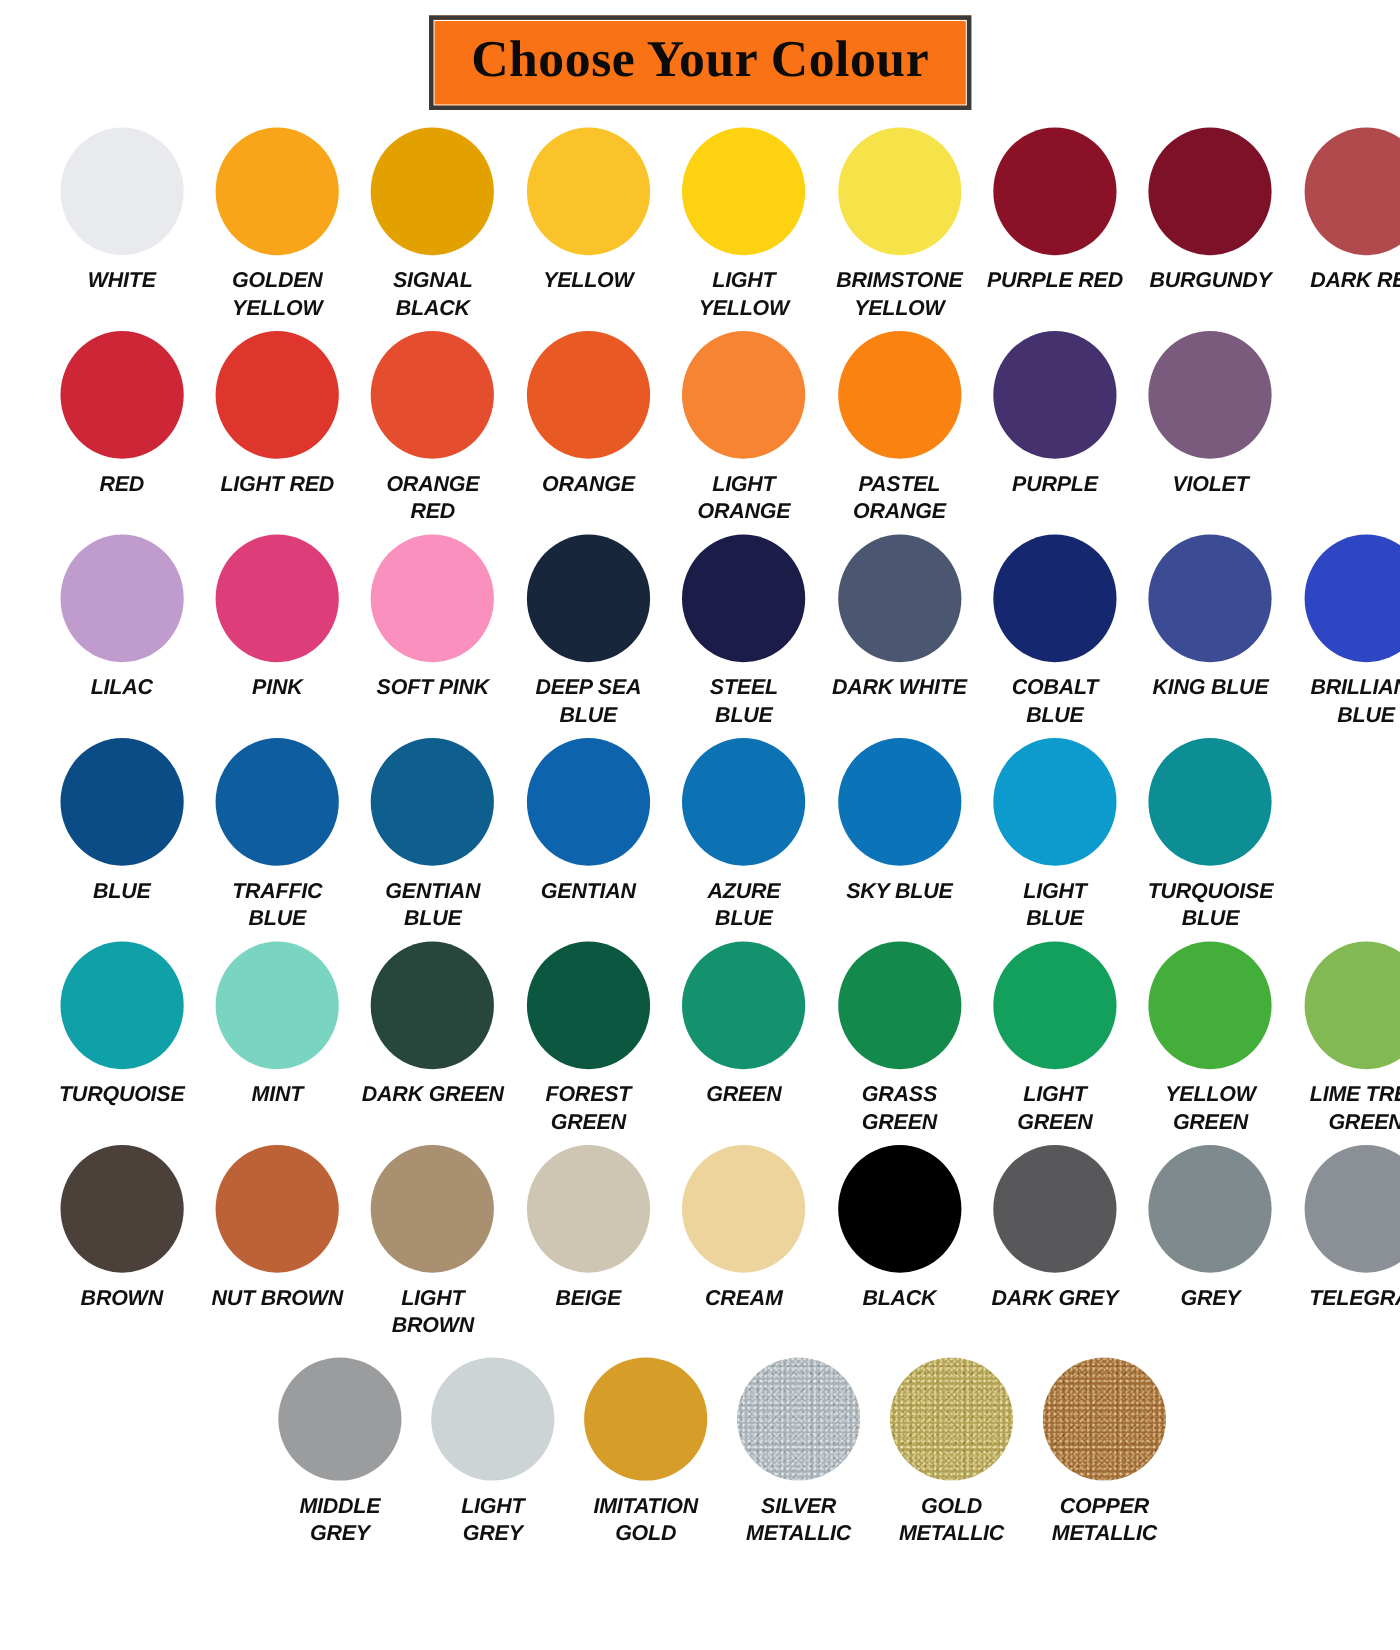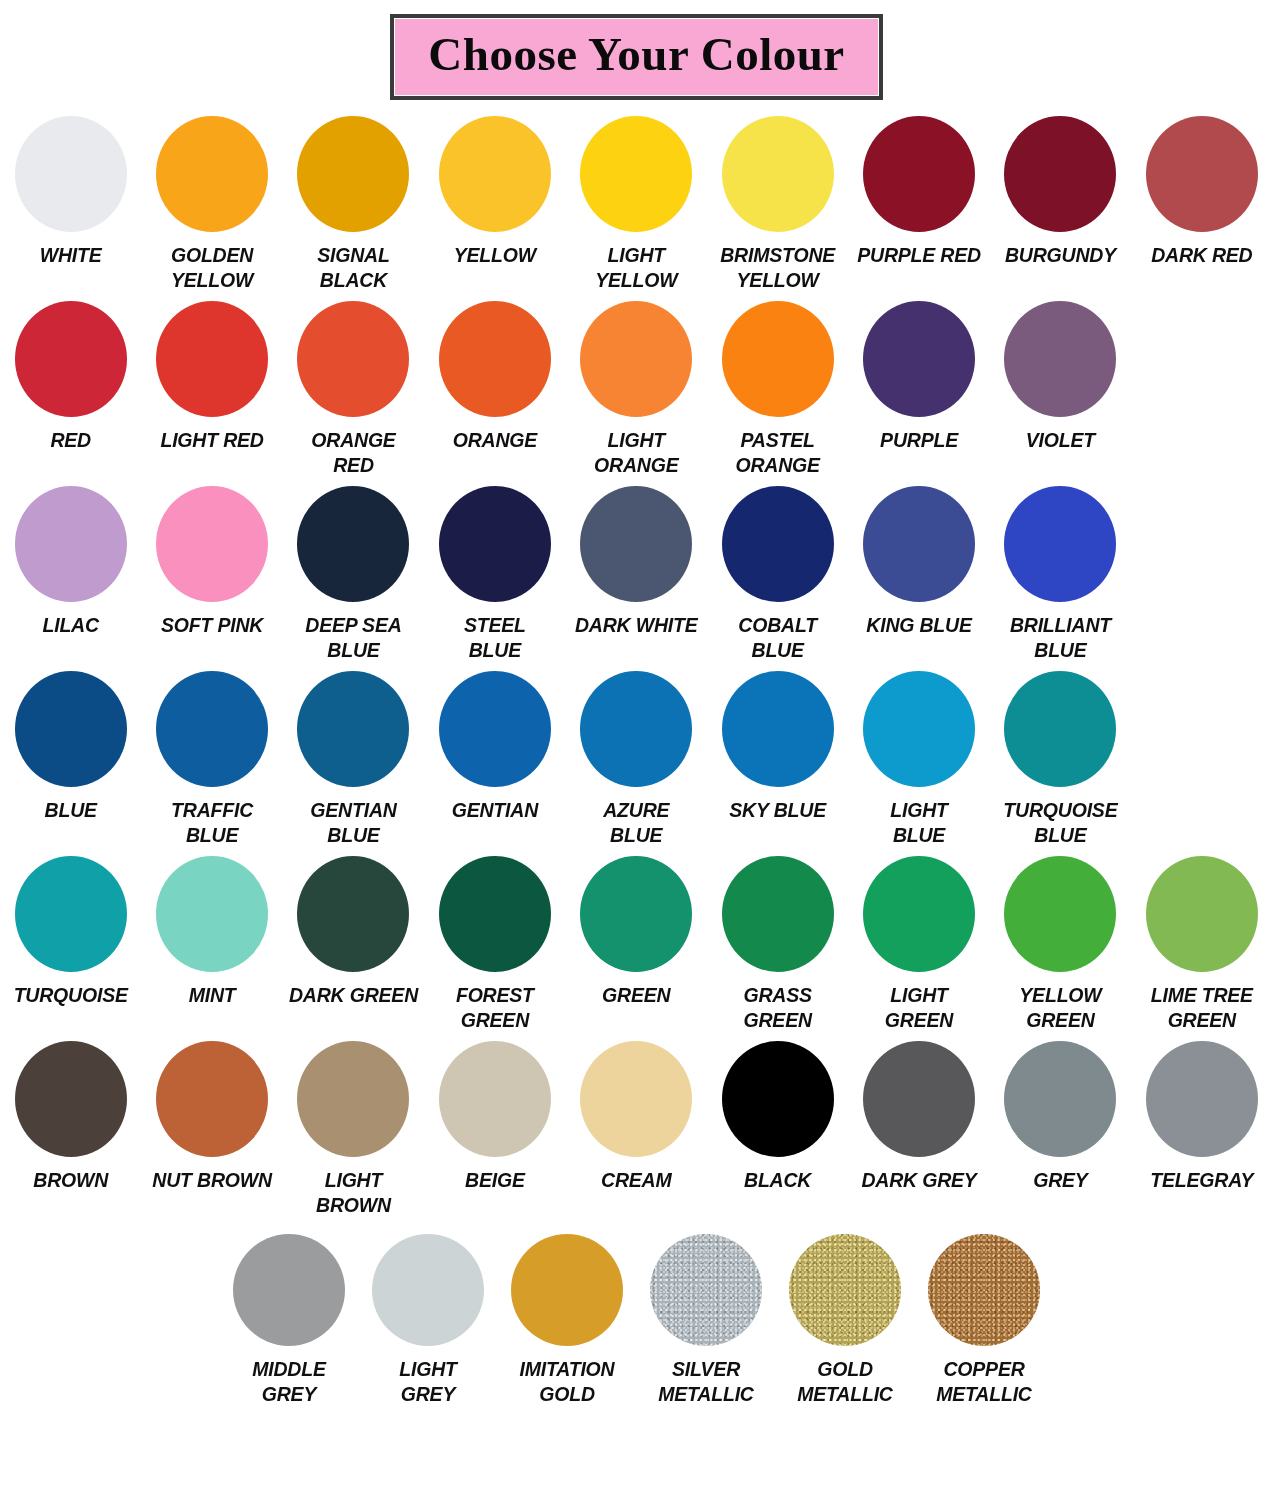--- a/index.html
+++ b/index.html
@@ -17,21 +17,21 @@
 
   
   .title-wrap {
     display: flex;
     justify-content: center;
     padding-top: 14px;
   }
   .title-box {
     border: 4px solid #3a3a3a;
     padding: 6px 34px 12px 34px;
-    background: #f9a8d4;
+    background: #f97316;
     box-shadow: 0 0 0 1px #ffffff inset;
   }
   .title-text {
     font-family: "Liberation Serif", "DejaVu Serif", serif;
     font-weight: bold;
     font-size: 47px;
     line-height: 60px;
     letter-spacing: 0.5px;
     color: #0b0b0b;
     white-space: nowrap;
@@ -39,20 +39,21 @@
 
   
   .palette {
     margin-top: 16px;
   }
   .swatch-row {
     display: flex;
     justify-content: flex-start;
     align-items: flex-start;
     height: 185px;
+    padding-left: 40px;
   }
   .swatch-row.metallic-row {
     justify-content: center;
     height: 200px;
     margin-top: 8px;
   }
   .swatch-cell {
     width: 141.4px;
     display: flex;
     flex-direction: column;
@@ -204,20 +205,24 @@
         <div class="dot" style="background-color: rgb(122, 90, 125);"></div>
         <div class="swatch-label">VIOLET</div>
       </div>
     </div>
     <div class="swatch-row">
       <div class="swatch-cell">
         <div class="dot" style="background-color: rgb(192, 155, 206);"></div>
         <div class="swatch-label">LILAC</div>
       </div>
       <div class="swatch-cell">
+        <div class="dot" style="background-color: rgb(221, 61, 121);"></div>
+        <div class="swatch-label">PINK</div>
+      </div>
+      <div class="swatch-cell">
         <div class="dot" style="background-color: rgb(249, 144, 190);"></div>
         <div class="swatch-label">SOFT PINK</div>
       </div>
       <div class="swatch-cell">
         <div class="dot" style="background-color: rgb(23, 38, 59);"></div>
         <div class="swatch-label">DEEP SEA
 BLUE</div>
       </div>
       <div class="swatch-cell">
         <div class="dot" style="background-color: rgb(27, 29, 72);"></div>

